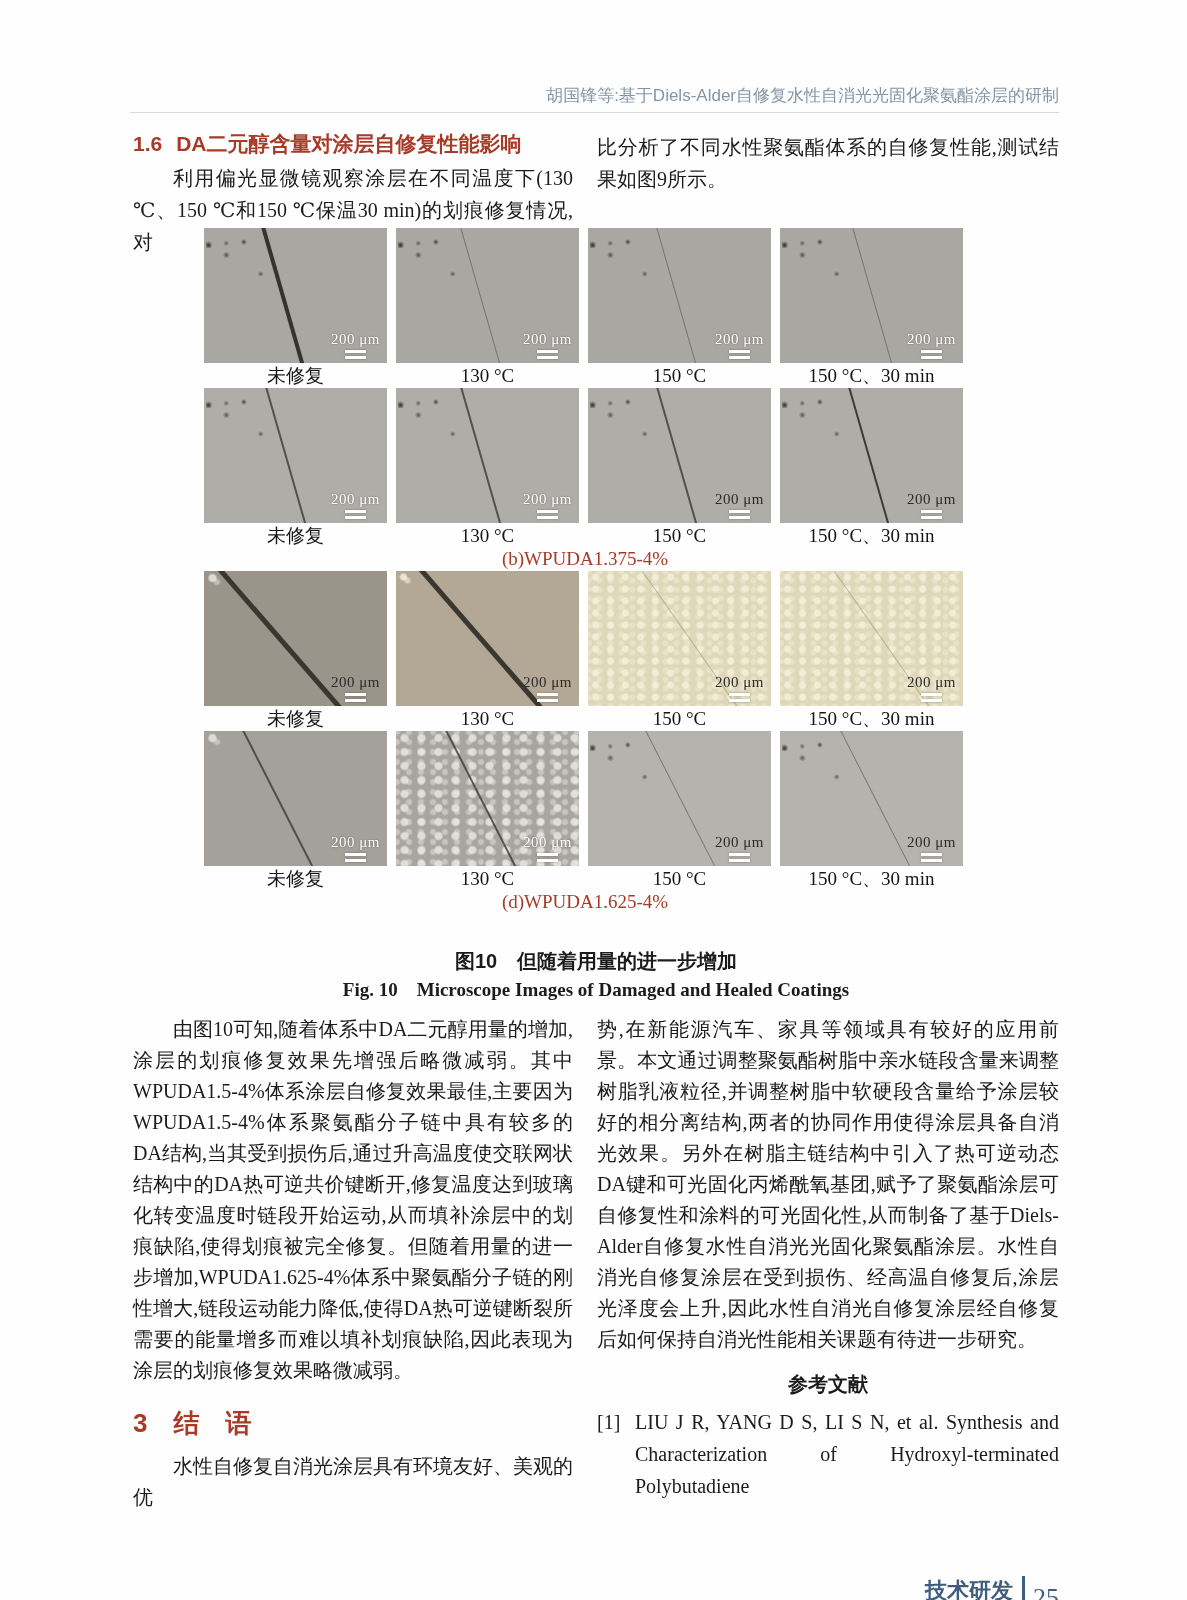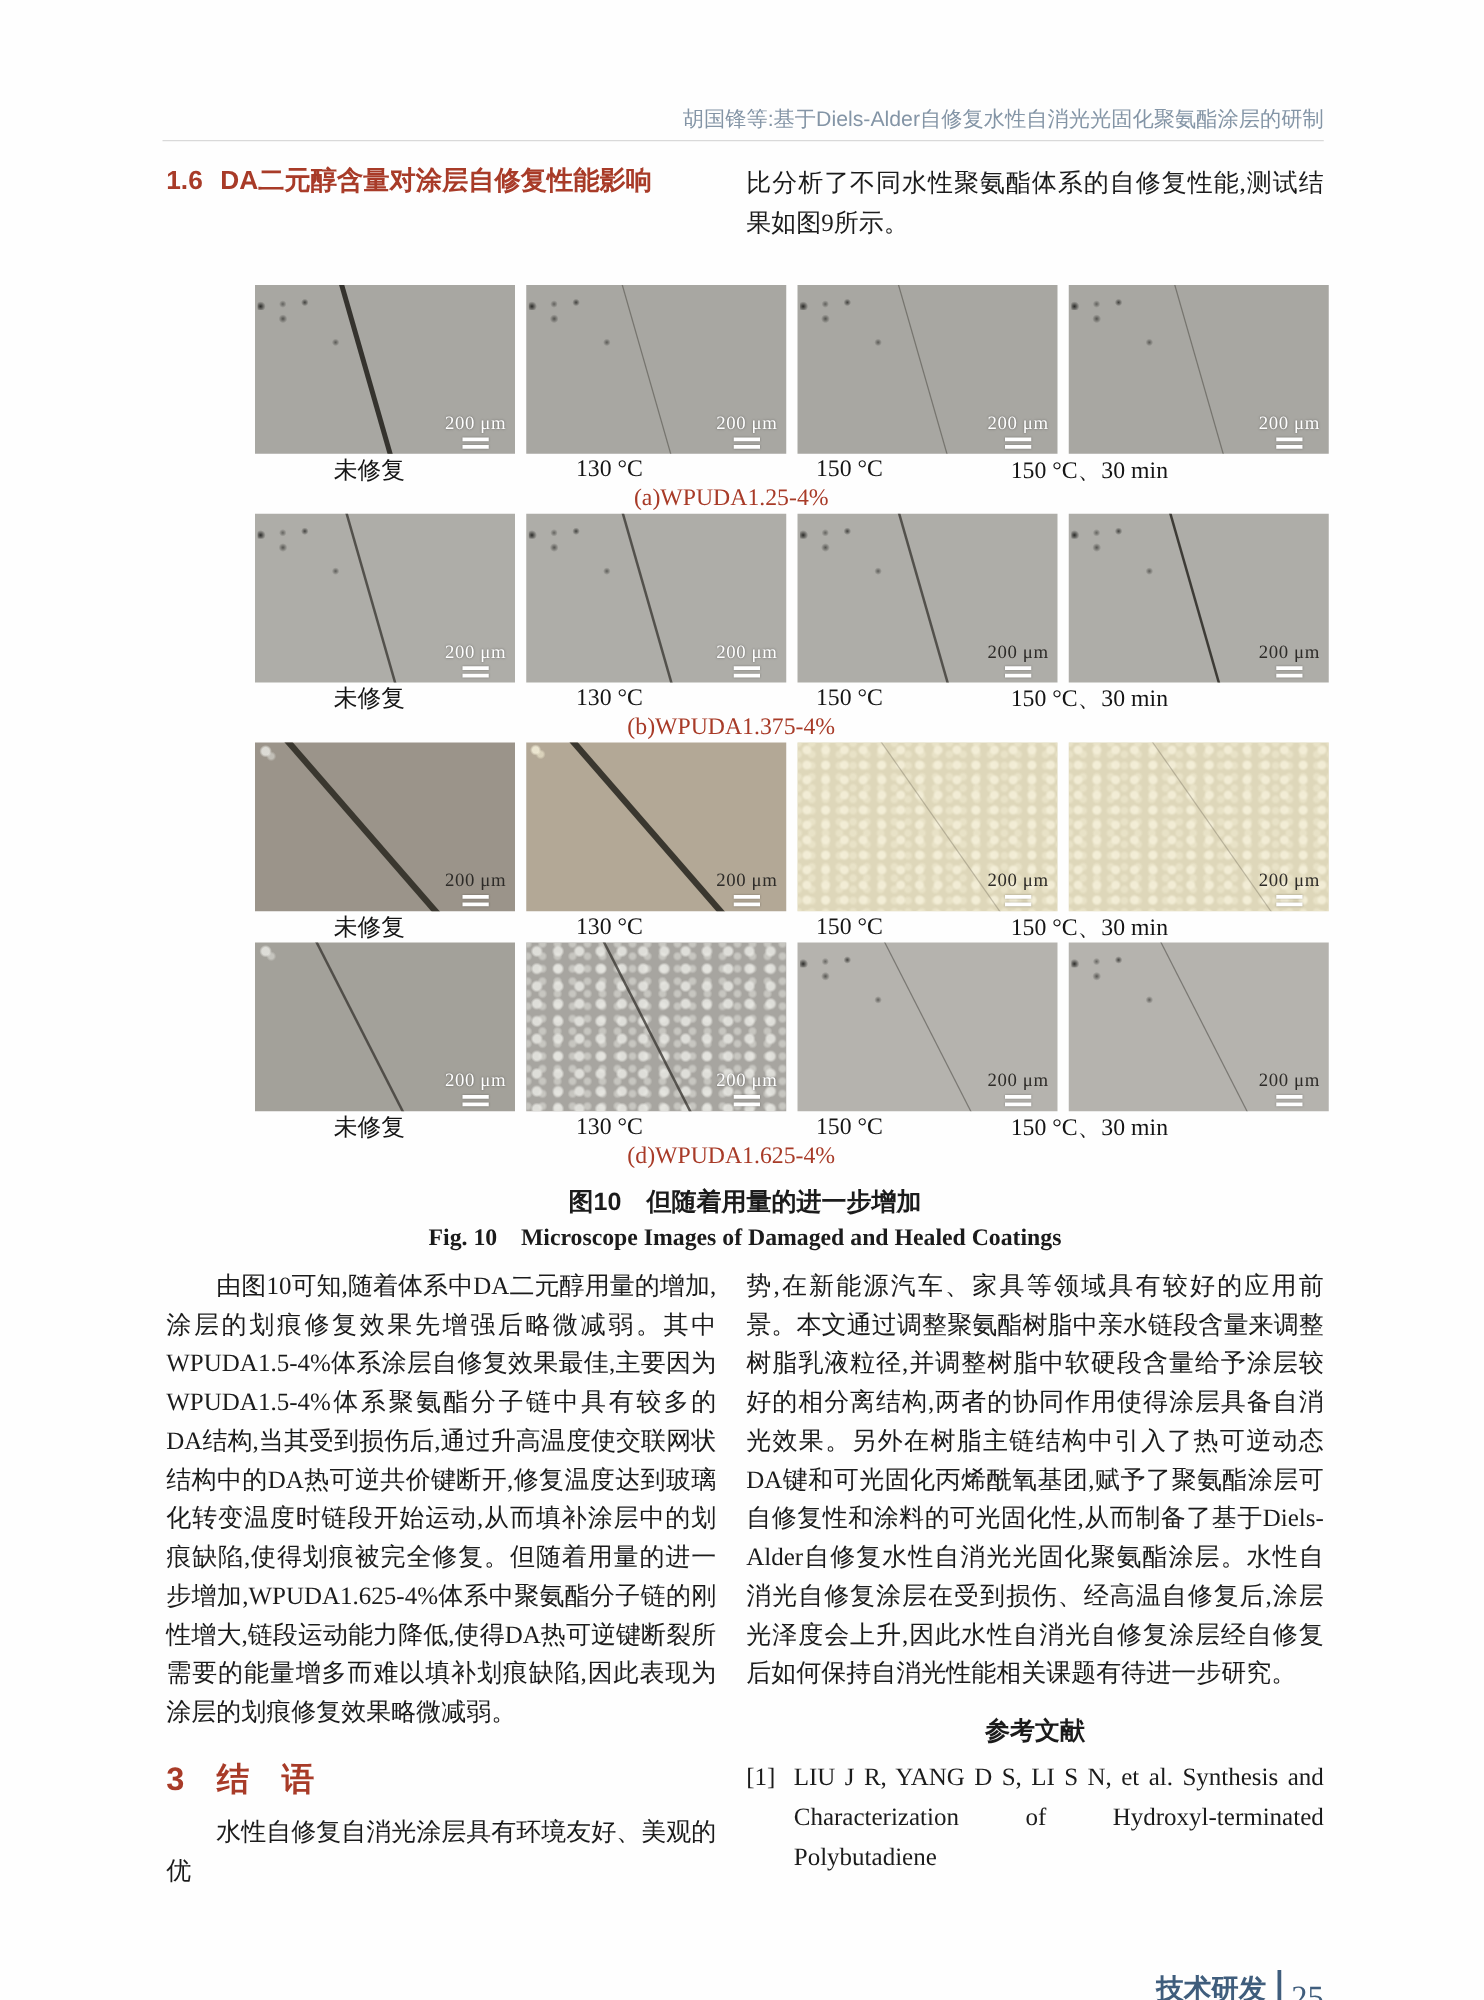--- a/index.html
+++ b/index.html
@@ -20,21 +20,21 @@
     font-weight:bold;font-size:21px;color:var(--accent);}
   .sec29 .num{margin-right:14px;}
 
   .intro-left{position:absolute;top:162px;left:133px;width:440px;font-size:20px;line-height:32px;
     text-align:justify;text-indent:2em;}
   .intro-right{position:absolute;top:131px;left:597px;width:462px;font-size:20px;line-height:32px;text-align:justify;}
 
   
   .figure{position:absolute;top:228px;left:204px;width:762px;}
   .tiles{display:flex;gap:9px;}
-  .tile{position:relative;width:208px;height:135px;overflow:hidden;flex:0 0 auto;}
+  .tile{position:relative;width:183px;height:135px;overflow:hidden;flex:0 0 auto;}
   .labels{display:flex;gap:9px;height:24px;align-items:center;margin-top:1px;}
   .col-label{width:183px;text-align:center;font-size:19px;color:#151515;}
   .subcap{height:23px;text-align:center;font-size:19px;color:var(--accent);}
 
   
   .t-a{background:#a8a7a2;} .t-b{background:#aeada8;}
   .t-c1{background:#9b948a;} .t-c2{background:#b3a896;} .t-cream{background:#ded7ba;}
   .t-d1{background:#a3a19a;} .t-d2{background:#a7a5a0;} .t-dlight{background:#b5b3ae;}
 
   .tex{position:absolute;inset:0;}
@@ -115,20 +115,21 @@
 <body>
 
 <div class="page">
 
   <div class="running-title">胡国锋等:基于Diels-Alder自修复水性自消光光固化聚氨酯涂层的研制</div>
   <div class="header-rule"></div>
 
   <div class="sec29">
     <span class="num">1.6</span><span>DA二元醇含量对涂层自修复性能影响</span>
   </div>
+  <div class="intro-left">利用偏光显微镜观察涂层在不同温度下(130 ℃、150 ℃和150 ℃保温30 min)的划痕修复情况,对</div>
   <div class="intro-right">比分析了不同水性聚氨酯体系的自修复性能,测试结果如图9所示。</div>
 
   <div class="figure">
 
     <div>
       <div class="tiles">
         <div class="tile t-a">
           <div class="tex spk dots"></div>
           <div class="scratch s-strong r16" style="left:42%"></div>
           <div class="scalebar sb-light">
@@ -160,21 +161,20 @@
             <span class="sb-bars"></span>
           </div>
         </div>
       </div>
       <div class="labels">
         <div class="col-label">未修复</div>
         <div class="col-label">130 °C</div>
         <div class="col-label">150 °C</div>
         <div class="col-label">150 °C、30 min</div>
       </div>
-      <div class="subcap">(a)WPUDA1.25-4%</div>
     </div>
 
     <div>
       <div class="tiles">
         <div class="tile t-b">
           <div class="tex spk dots"></div>
           <div class="scratch s-thin r16" style="left:44%"></div>
           <div class="scalebar sb-light">
             <span class="sb-text">200 μm</span>
             <span class="sb-bars"></span>

